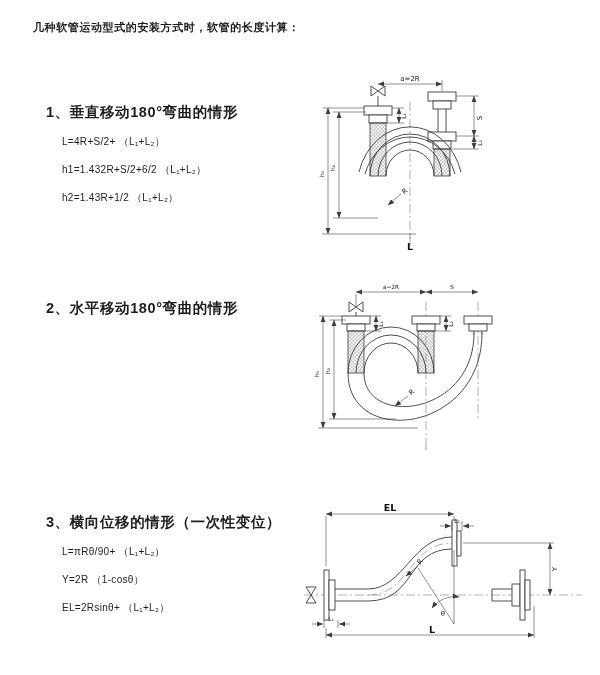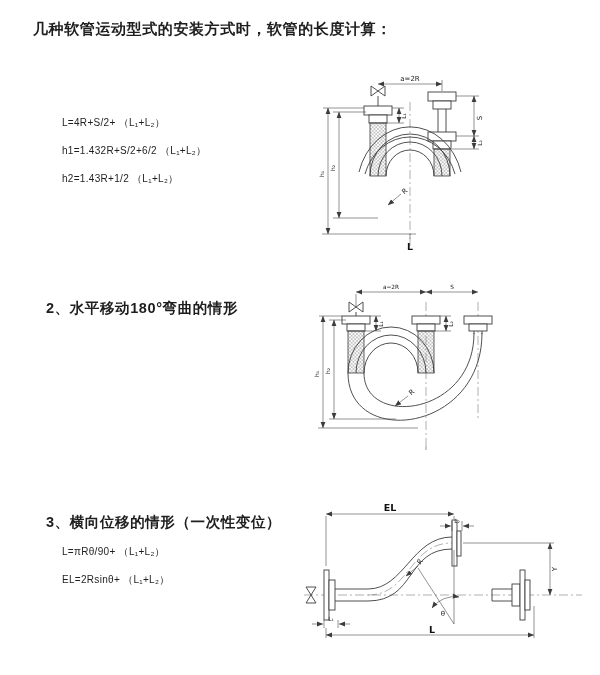--- a/index.html
+++ b/index.html
@@ -1,18 +1,18 @@
 <!DOCTYPE html>
 <html><head>
 <meta charset="utf-8">
 <style>
   html,body{margin:0;padding:0;}
   body{width:600px;height:675px;background:#ffffff;position:relative;overflow:hidden;
        font-family:"Liberation Sans","DejaVu Sans",sans-serif;color:#1e1e1e;}
-  .title{position:absolute;left:33px;top:20px;font-size:15px;font-weight:bold;letter-spacing:.6px;}
+  .title{position:absolute;left:33px;top:20px;font-size:11px;font-weight:bold;letter-spacing:.6px;}
   .section{position:absolute;left:46px;}
   #s1{top:103px}#s2{top:299px}#s3{top:513px}
   .hd{font-size:14.5px;font-weight:bold;letter-spacing:.6px;}
   .formulas{margin:6px 0 0 16px;font-size:10px;letter-spacing:.3px;}
   .formula{line-height:28px;white-space:pre;}
   svg{position:absolute;}
   #d1{left:308px;top:66px}#d2{left:308px;top:278px}#d3{left:296px;top:502px}
   .ln{stroke:#3c3c3c;stroke-width:.9;fill:none;}
   .dim{stroke:#4a4a4a;stroke-width:.6;fill:none;}
   .cl{stroke:#6f6f6f;stroke-width:.55;stroke-dasharray:9 3 2 3;fill:none;}
@@ -21,35 +21,37 @@
   .lbl{fill:#1e1e1e;font-size:7px;font-family:"DejaVu Sans",sans-serif;}
   .lbl-s{fill:#1e1e1e;font-size:5.8px;font-family:"DejaVu Sans",sans-serif;}
   .lbl-b{fill:#111;font-size:9.5px;font-weight:bold;font-family:"DejaVu Sans",sans-serif;}
 </style>
 </head>
 <body>
 
 <div class="title">几种软管运动型式的安装方式时，软管的长度计算：</div>
 
 <div class="section" id="s1">
+  <div class="hd">1、垂直移动180°弯曲的情形</div>
   <div class="formulas">
     <div class="formula">L=4R+S/2+ （L₁+L₂）</div>
     <div class="formula">h1=1.432R+S/2+6/2 （L₁+L₂）</div>
     <div class="formula">h2=1.43R+1/2 （L₁+L₂）</div>
   </div>
 </div>
 
 <div class="section" id="s2">
   <div class="hd">2、水平移动180°弯曲的情形</div>
 </div>
 
 <div class="section" id="s3">
   <div class="hd">3、横向位移的情形（一次性变位）</div>
   <div class="formulas">
     <div class="formula">L=πRθ/90+ （L₁+L₂）</div>
+    <div class="formula">Y=2R （1-cosθ）</div>
     <div class="formula">EL=2Rsinθ+ （L₁+L₂）</div>
   </div>
 </div>
 
 <svg id="d1" width="250" height="196" viewBox="0 0 250 196">
   <defs>
     <marker id="arA" viewBox="0 0 10 10" refX="9.5" refY="5" markerWidth="6.5" markerHeight="6.5" orient="auto-start-reverse" markerUnits="userSpaceOnUse">
       <path d="M0,1.2 L10,5 L0,8.8 z" fill="#3c3c3c"></path>
     </marker>
     <pattern id="bA" patternUnits="userSpaceOnUse" width="3.5" height="3.5">

